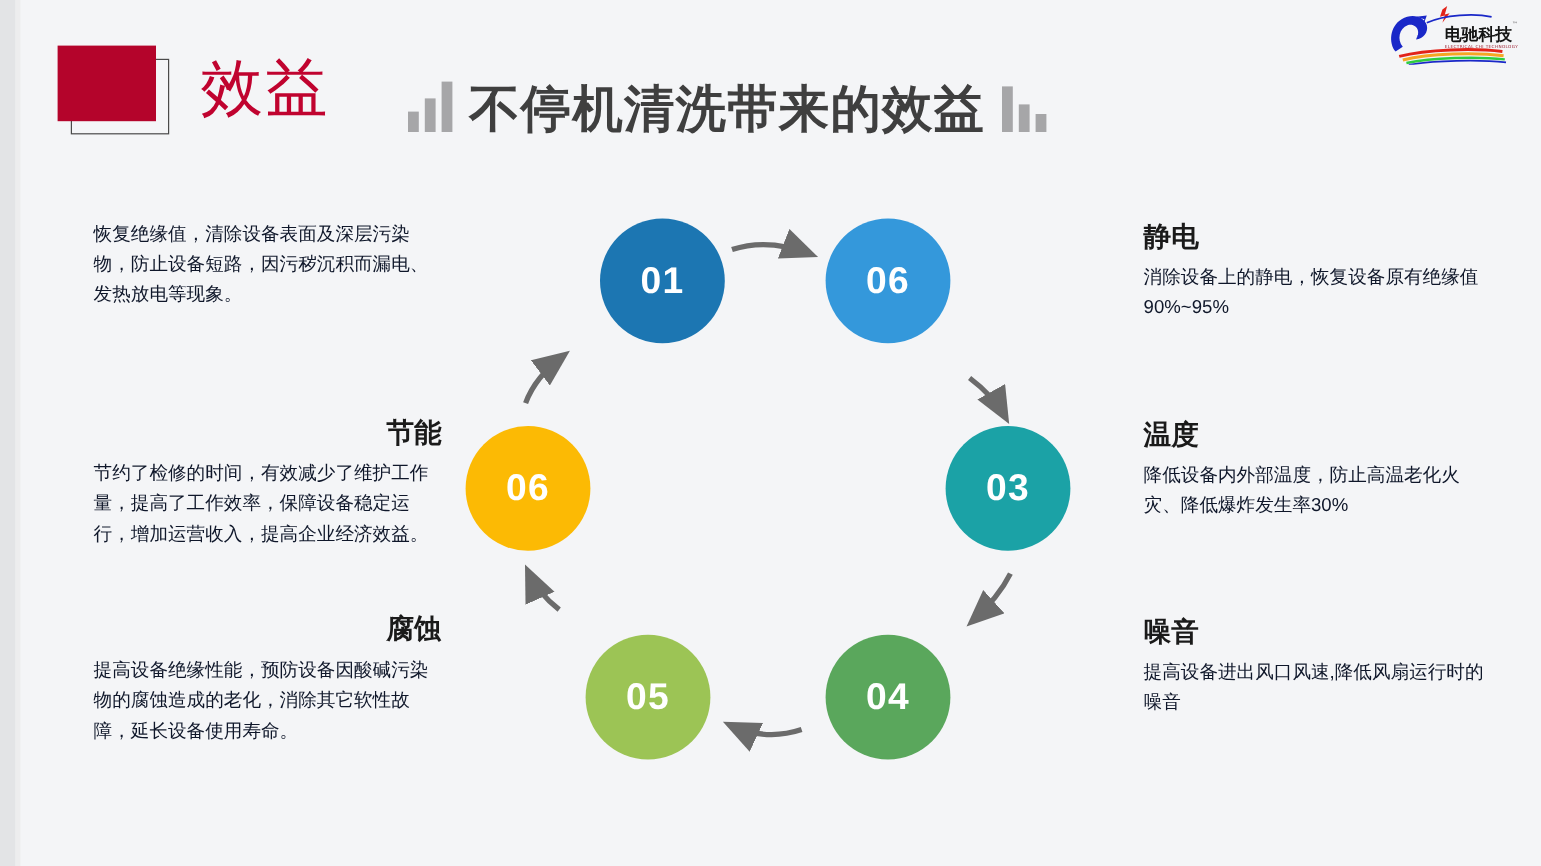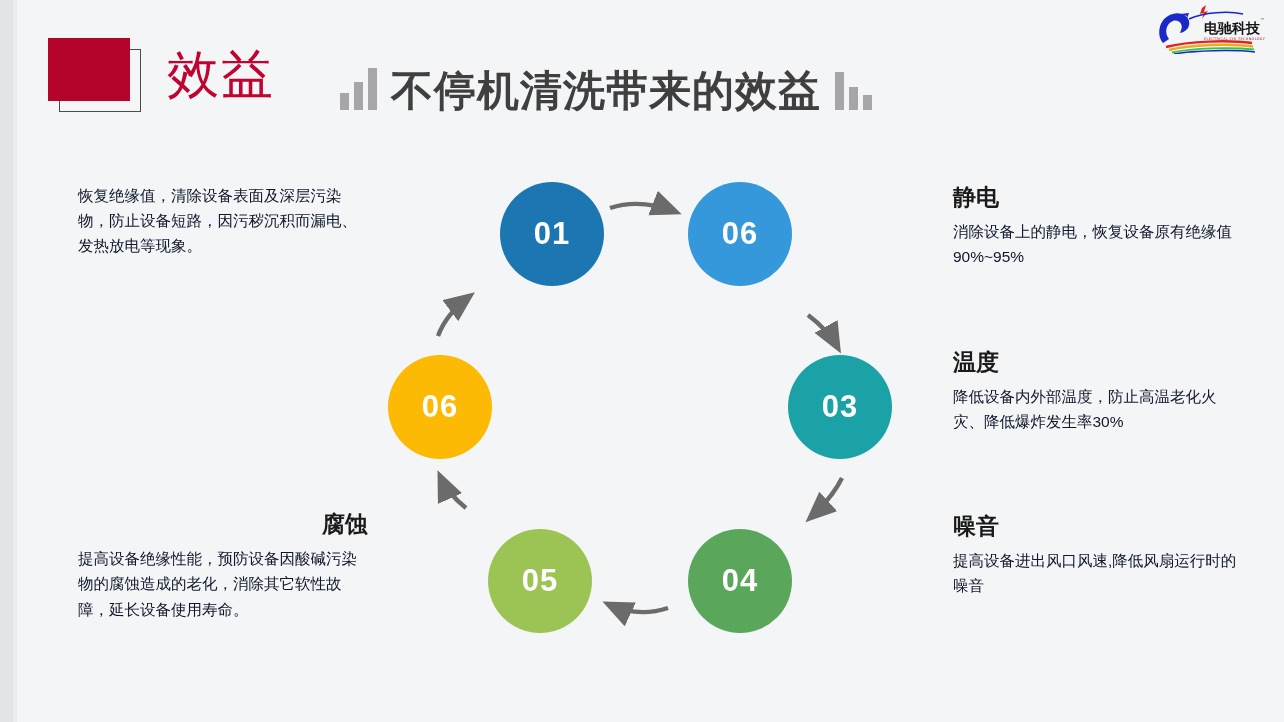--- a/index.html
+++ b/index.html
@@ -176,20 +176,24 @@
     <div class="circle c02">06</div>
     <div class="circle c03">03</div>
     <div class="circle c04">04</div>
     <div class="circle c05">05</div>
     <div class="circle c06">06</div>
   </div>
 
   <div class="blk left b-left-1">
     <p>恢复绝缘值，清除设备表面及深层污染物，防止设备短路，因污秽沉积而漏电、发热放电等现象。</p>
   </div>
+  <div class="blk left b-left-2">
+    <h3>节能</h3>
+    <p>节约了检修的时间，有效减少了维护工作量，提高了工作效率，保障设备稳定运行，增加运营收入，提高企业经济效益。</p>
+  </div>
   <div class="blk left b-left-3">
     <h3>腐蚀</h3>
     <p>提高设备绝缘性能，预防设备因酸碱污染物的腐蚀造成的老化，消除其它软性故障，延长设备使用寿命。</p>
   </div>
 
   <div class="blk right b-right-1">
     <h3>静电</h3>
     <p>消除设备上的静电，恢复设备原有绝缘值90%~95%</p>
   </div>
   <div class="blk right b-right-2">

